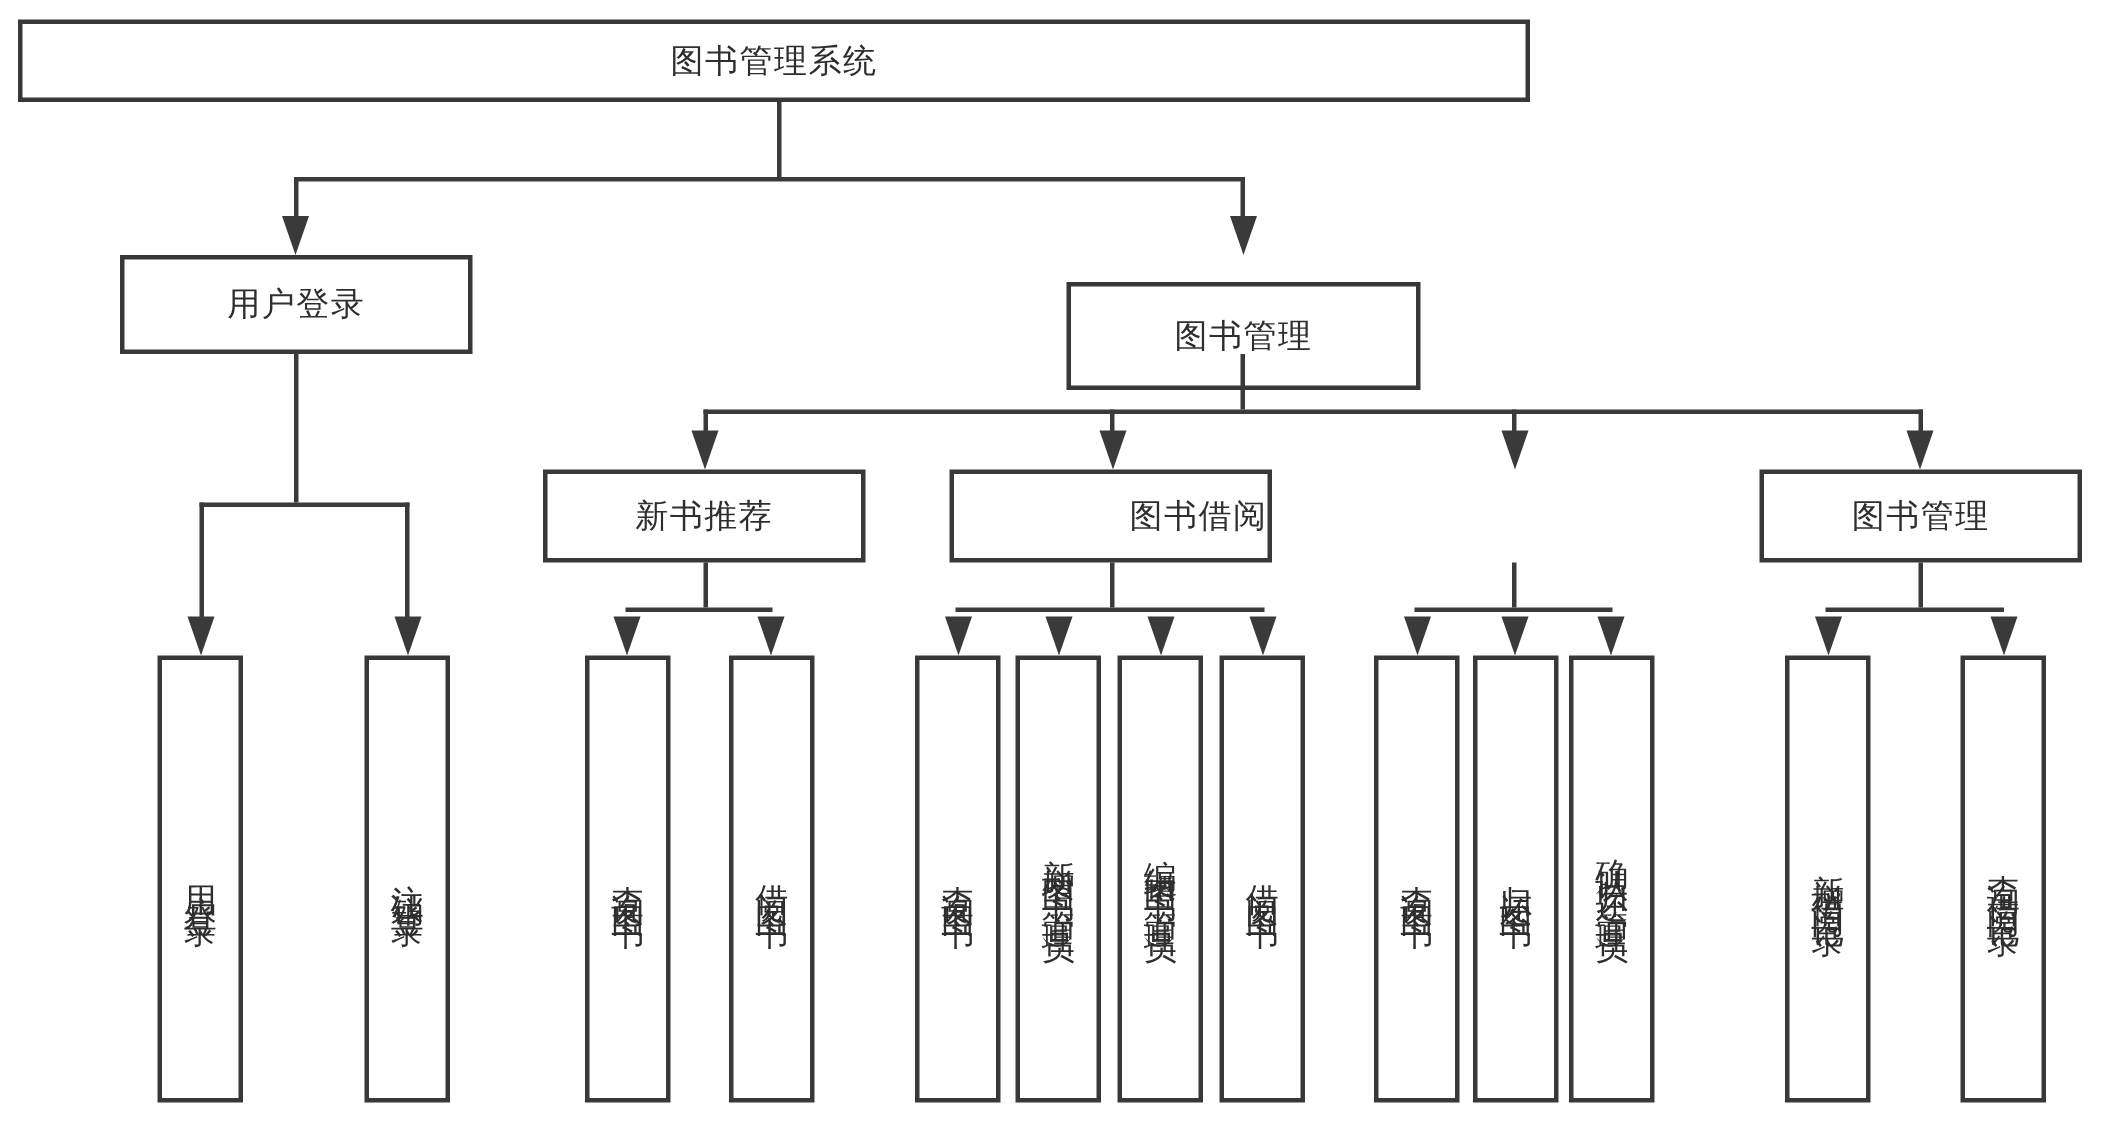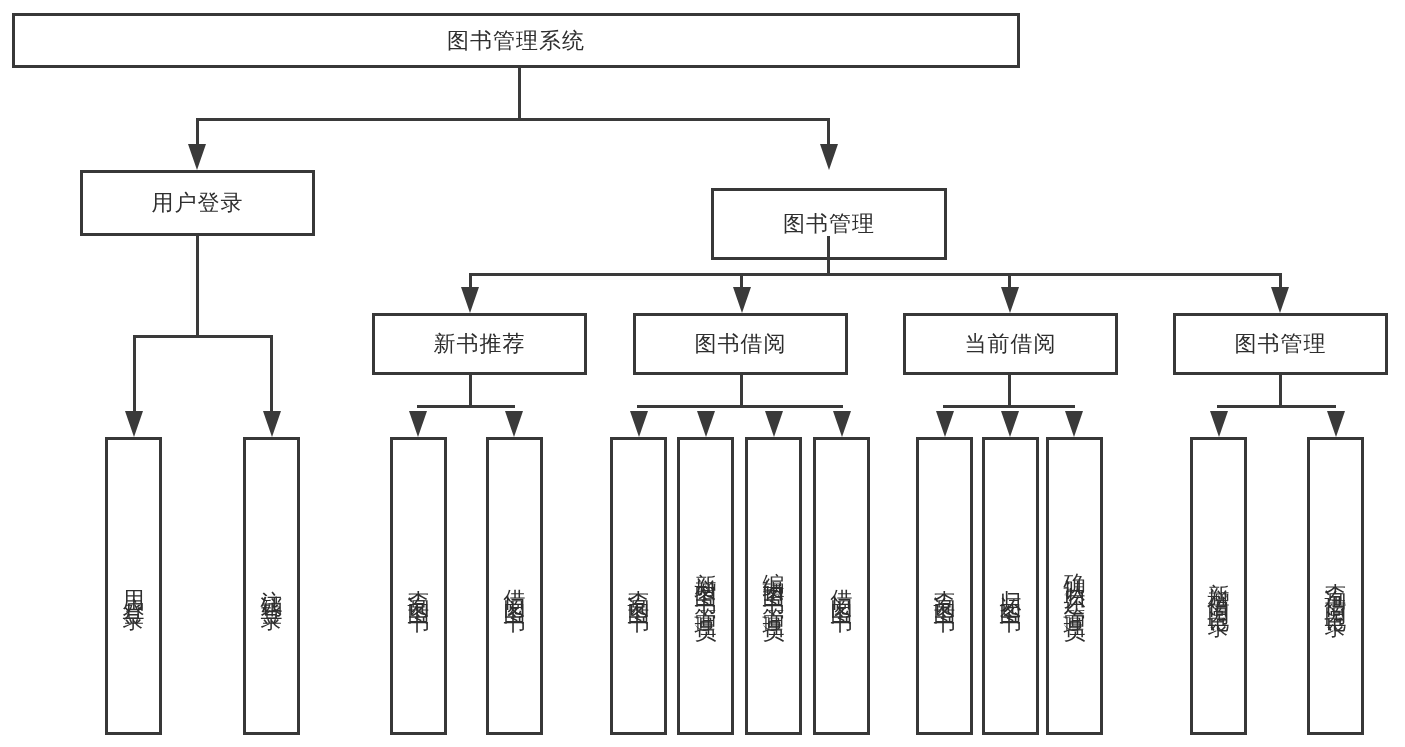--- a/index.html
+++ b/index.html
@@ -92,28 +92,25 @@
   <div class="hline" style="left:469px;top:273px;width:813px;"></div>
   <div class="vline" style="left:469px;top:273px;height:16px;"></div>
   <div class="arrow" style="left:461px;top:287px;"></div>
   <div class="vline" style="left:740px;top:273px;height:16px;"></div>
   <div class="arrow" style="left:733px;top:287px;"></div>
   <div class="vline" style="left:1008px;top:273px;height:16px;"></div>
   <div class="arrow" style="left:1001px;top:287px;"></div>
   <div class="vline" style="left:1279px;top:273px;height:16px;"></div>
   <div class="arrow" style="left:1271px;top:287px;"></div>
 
-  <div class="box" style="left:372px;top:313px;width:215px;height:62px;">
+  <div class="box" style="left:362px;top:313px;width:215px;height:62px;">
     <span>新书推荐</span>
   </div>
-  <div class="box" style="left:633px;top:313px;width:215px;height:62px;">
+  <div class="box" style="left:633px;top:313px;width:215px;height:62px;justify-content:flex-end;">
     <span>图书借阅</span>
-  </div>
-  <div class="box" style="left:903px;top:313px;width:215px;height:62px;">
-    <span>当前借阅</span>
   </div>
   <div class="box" style="left:1173px;top:313px;width:215px;height:62px;">
     <span>图书管理</span>
   </div>
 
   <div class="vline" style="left:469px;top:375px;height:30px;"></div>
   <div class="hline" style="left:417px;top:405px;width:98px;"></div>
   <div class="arrow" style="left:409px;top:411px;"></div>
   <div class="arrow" style="left:505px;top:411px;"></div>
 

